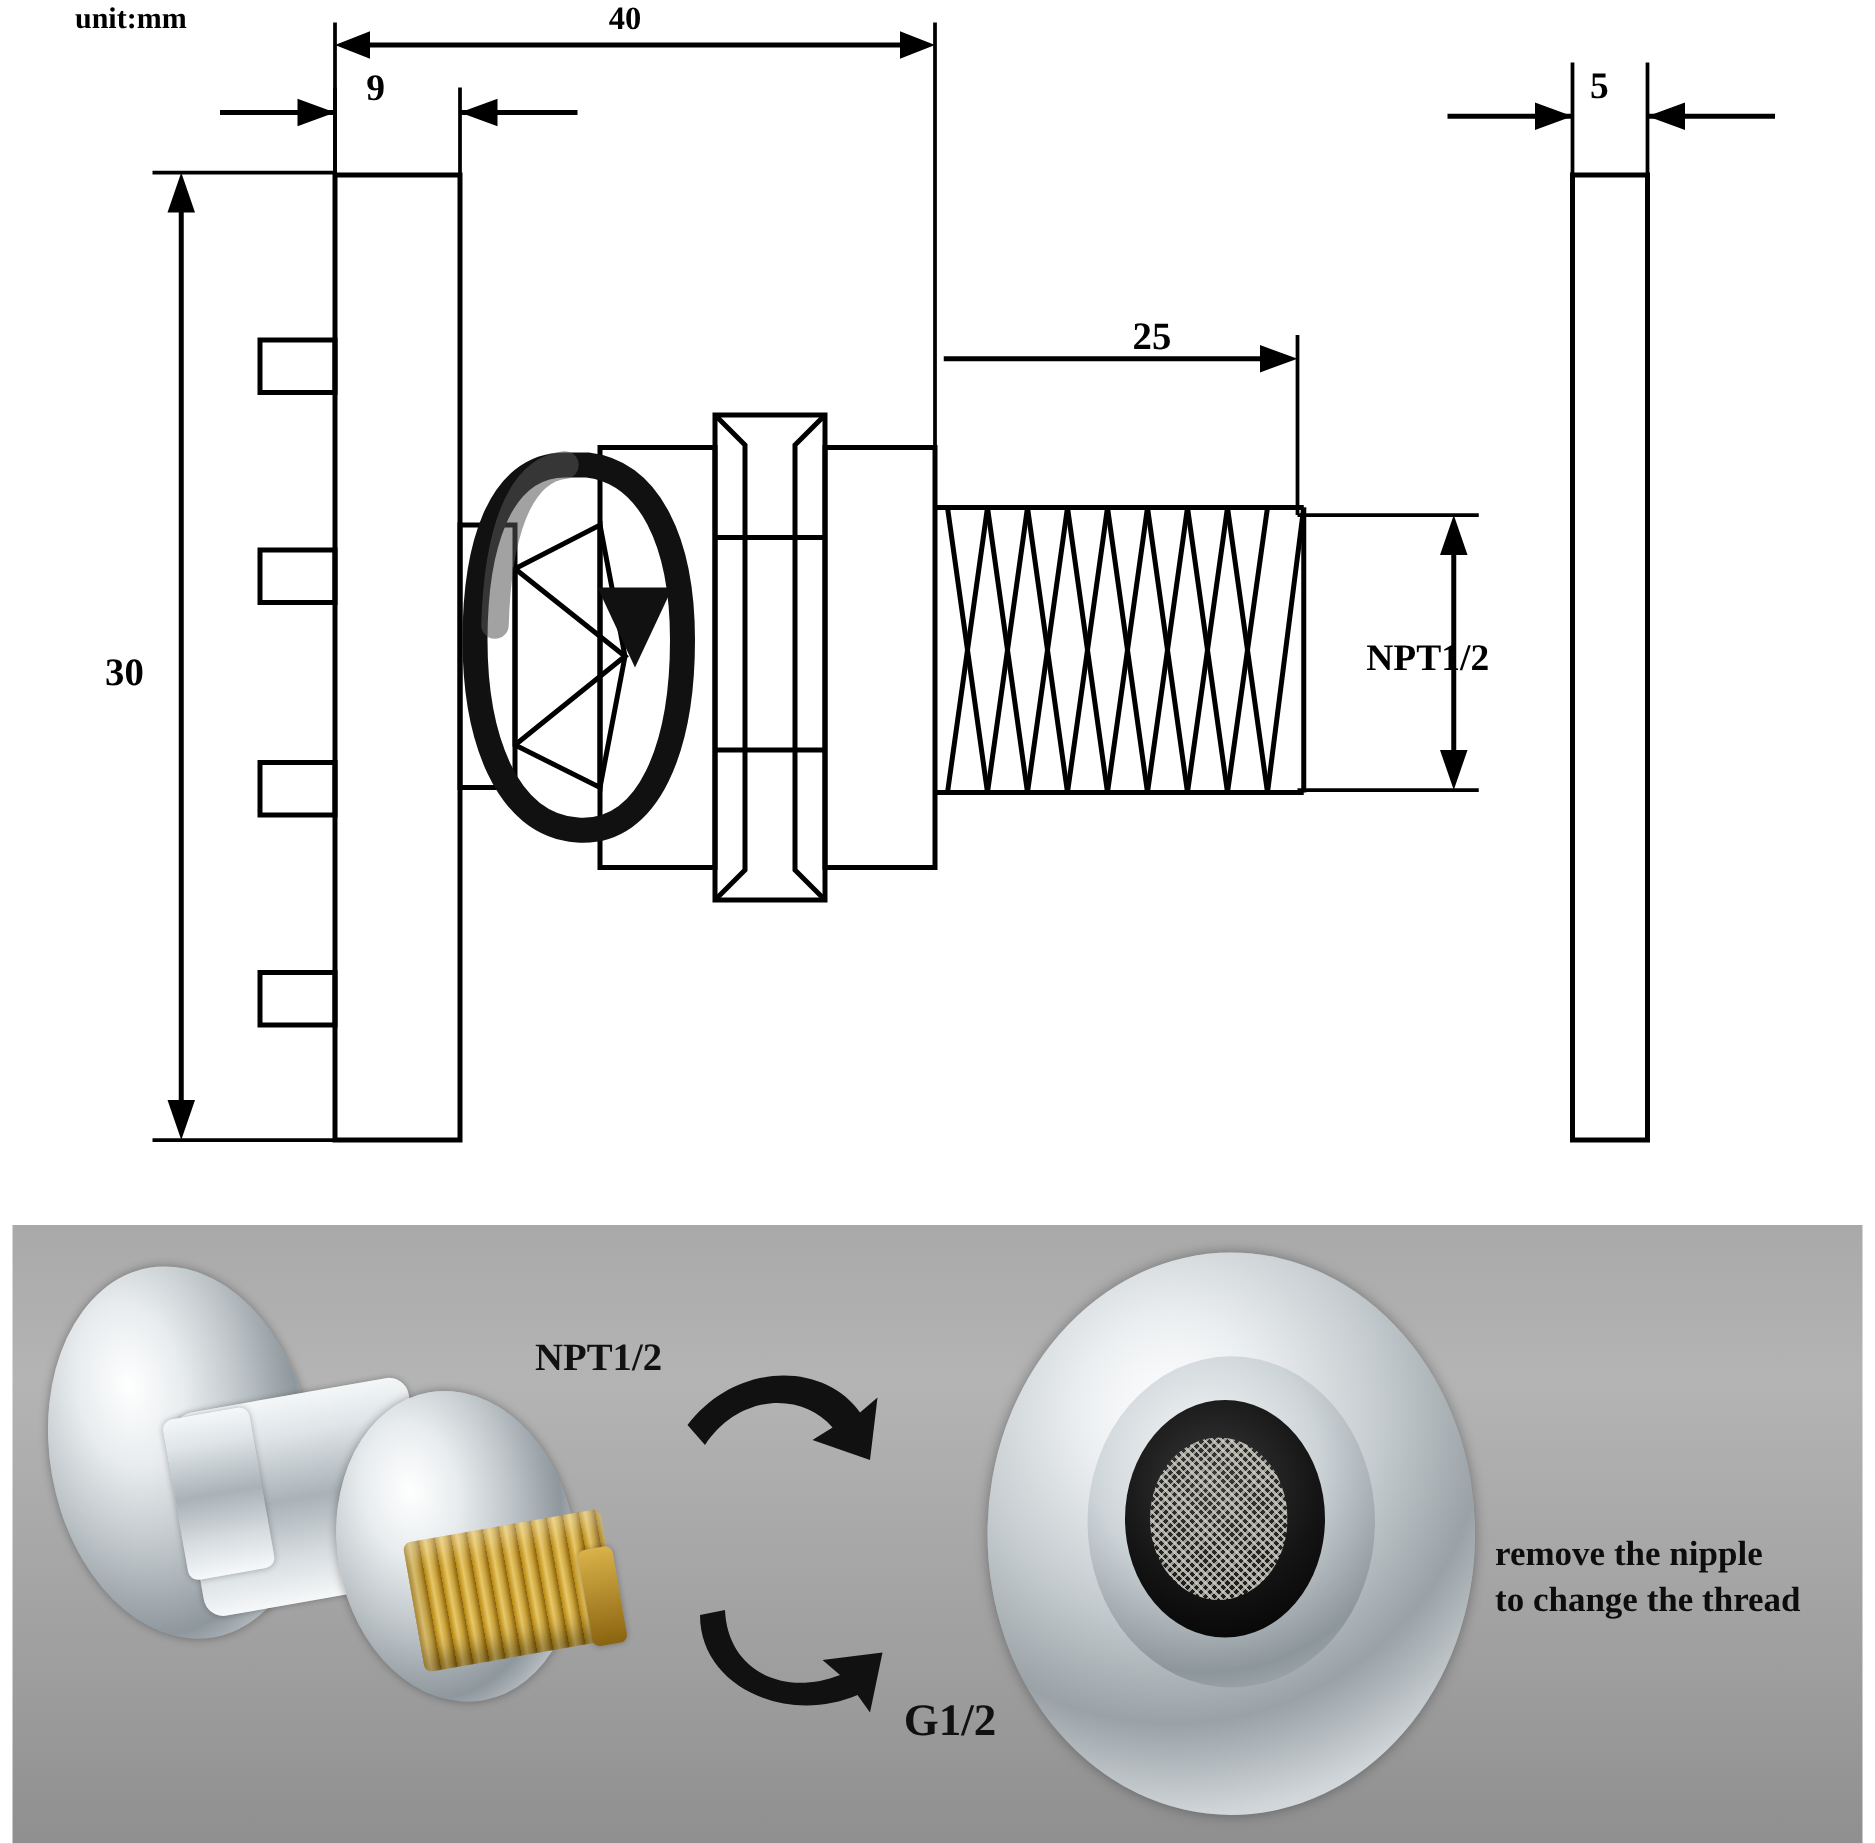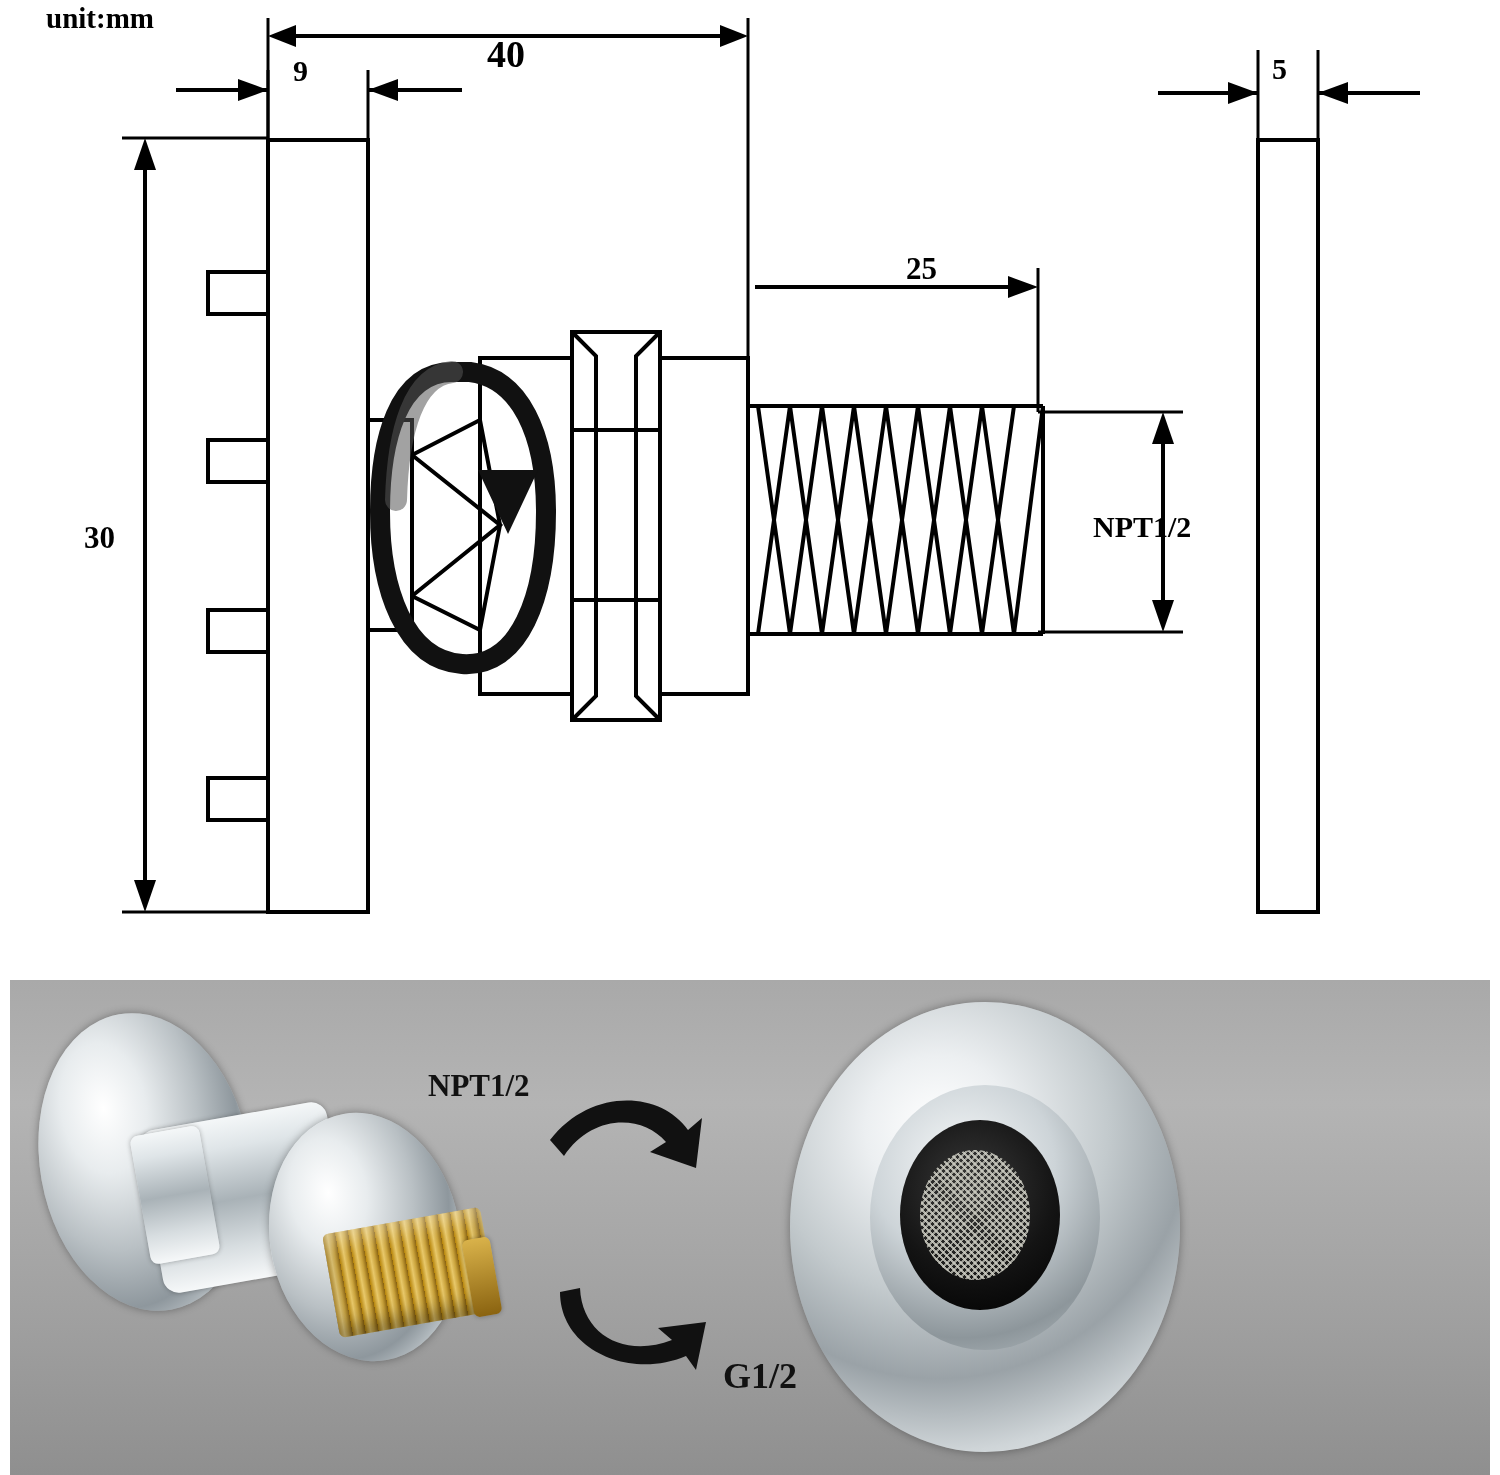--- a/index.html
+++ b/index.html
@@ -26,22 +26,22 @@
     background: #ffffff;
   }
   #drawing svg { display: block; }
   .lbl {
     position: absolute;
     font-family: "Liberation Serif", serif;
     font-weight: bold;
     color: #000000;
     white-space: nowrap;
   }
-  .lbl-unit { left: 46px; top: 2px; font-size: 29px; text-align: right; }
-  .lbl-40 { left: 487px; top: 0px; font-size: 38px; margin-top: 32px; }
+  .lbl-unit { left: 60px; top: 2px; font-size: 24px; text-align: right; }
+  .lbl-40 { left: 487px; top: 0px; font-size: 26px; }
   .lbl-9 { left: 293px; top: 54px; font-size: 30px; }
   .lbl-5 { left: 1272px; top: 52px; font-size: 30px; }
   .lbl-25 { left: 868px; top: 251px; font-size: 31px; margin-left: 38px; }
   .lbl-50 { left: 84px; top: 520px; font-size: 31px; }
   .lbl-npt { left: 1093px; top: 510px; font-size: 30px; }
 
   
   #photo {
     position: absolute;
     left: 0;
@@ -233,15 +233,19 @@
 
     <div>
       <div class="aerator-outer" style="left:790px; top:22px; width:390px; height:450px;"></div>
       <div class="aerator-mid" style="left:870px; top:105px; width:230px; height:265px;"></div>
       <div class="aerator-hole" style="left:900px; top:140px; width:160px; height:190px;"></div>
       <div class="aerator-mesh" style="left:920px; top:170px; width:110px; height:130px;"></div>
     </div>
 
     <div class="photo-lbl lbl-npt2">NPT1/2</div>
     <div class="photo-lbl lbl-g12">G1/2</div>
+    <div class="photo-lbl lbl-note">
+      <div>remove the nipple</div>
+      <div>to change the thread</div>
+    </div>
   </div>
 
 </div>
 
 </body></html>

